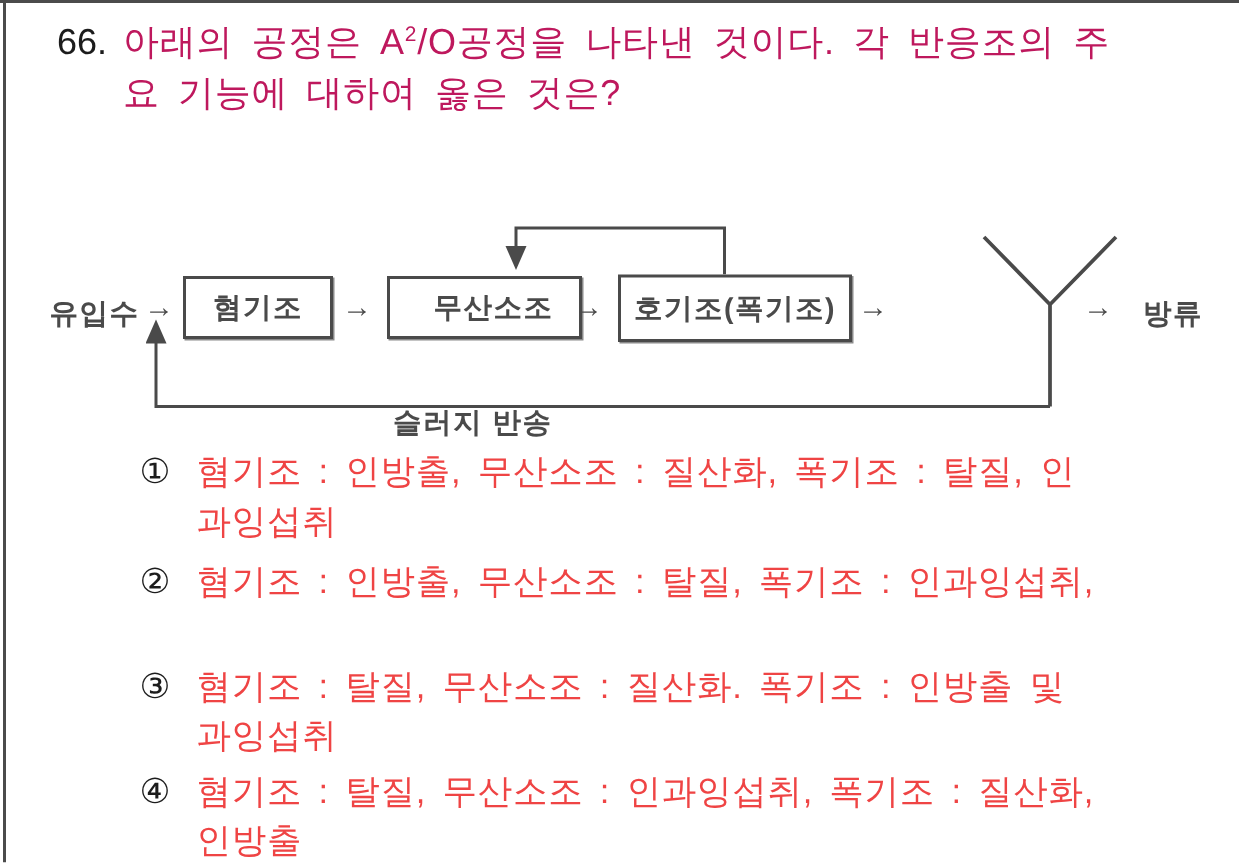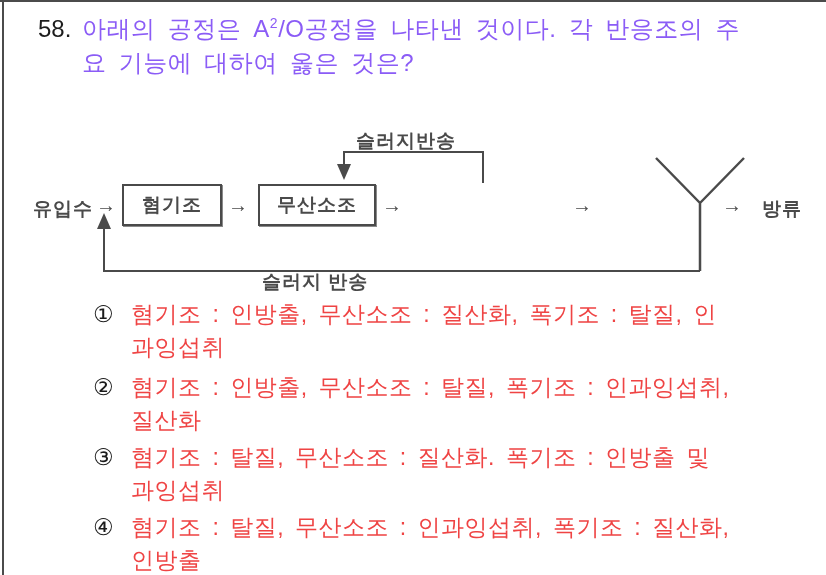--- a/index.html
+++ b/index.html
@@ -7,21 +7,21 @@
     width:826px; height:575px; position:relative; overflow:hidden;
     background:#ffffff;
     font-family:"Liberation Sans","DejaVu Sans",sans-serif;
   }
   .border-top  { position:absolute; left:0; top:0; width:826px; height:2px; background:#4b4b4b; }
   .border-left { position:absolute; left:2px; top:0; width:2px; height:575px; background:#4b4b4b; }
 
   
   .question { position:absolute; left:38px; top:12px; width:770px; display:flex; }
   .q-num  { font-size:24px; color:#1c1c1c; width:44px; flex:none; line-height:34px; }
-  .q-text { font-size:24px; color:#8b5cf6; letter-spacing:0.5px; word-spacing:5px; line-height:34px; }
+  .q-text { font-size:24px; color:#be185d; letter-spacing:0.5px; word-spacing:5px; line-height:34px; }
   .q-text sup { font-size:14px; line-height:0; }
 
   
   .diagram { position:absolute; left:0; top:0; width:826px; height:300px; }
   .diagram svg { position:absolute; left:0; top:0; }
   .dlabel {
     position:absolute; font-size:19px; font-weight:bold; color:#4a4a4a;
     letter-spacing:1px; white-space:nowrap;
   }
   .tank-box {
@@ -37,21 +37,21 @@
   .opt-num  { font-size:23px; color:#1c1c1c; width:38px; flex:none; line-height:33px; }
   .opt-text { font-size:23px; color:#ef4444; letter-spacing:0.5px; word-spacing:4px; line-height:33px; }
 </style>
 </head>
 <body>
 
 <div class="border-top"></div>
 <div class="border-left"></div>
 
 <div class="question">
-  <div class="q-num">58.</div>
+  <div class="q-num">66.</div>
   <div class="q-text">
     <div><span>아래의 공정은 A</span><sup>2</sup><span>/O공정을 나타낸 것이다. 각 반응조의 주</span></div>
     <div>요 기능에 대하여 옳은 것은?</div>
   </div>
 </div>
 
 <div class="diagram">
 
   <svg width="826" height="300" viewBox="0 0 826 300">
     <defs>
@@ -60,52 +60,51 @@
       </marker>
     </defs>
 
     <path d="M 483 183 L 483 152 L 344 152 L 344 177" fill="none" stroke="#4a4a4a" stroke-width="2" marker-end="url(#ah)"></path>
 
     <path d="M 656 158 L 700 203 M 744 158 L 700 203 M 700 203 L 700 271" fill="none" stroke="#4a4a4a" stroke-width="2.5"></path>
 
     <path d="M 700 271 L 104 271 L 104 216" fill="none" stroke="#4a4a4a" stroke-width="2" marker-end="url(#ah)"></path>
   </svg>
 
-  <span class="dlabel" style="left:356px; top:128px;">슬러지반송</span>
 
   <span class="dlabel" style="left:33px; top:196px;">유입수</span>
   <span class="flow-arrow" style="left:96px; top:194px;">→</span>
 
   <div class="tank-box" style="left:122px; top:184px; width:96px; height:38px;">혐기조</div>
   <span class="flow-arrow" style="left:228px; top:194px;">→</span>
 
-  <div class="tank-box" style="left:258px; top:184px; width:114px; height:38px;">무산소조</div>
+  <div class="tank-box" style="left:258px; top:184px; width:114px; height:38px;padding-left:12px;">무산소조</div>
   <span class="flow-arrow" style="left:382px; top:194px;">→</span>
 
+  <div class="tank-box" style="left:412px; top:183px; width:152px; height:41px;">호기조(폭기조)</div>
   <span class="flow-arrow" style="left:572px; top:194px;">→</span>
 
   <span class="flow-arrow" style="left:722px; top:194px;">→</span>
   <span class="dlabel" style="left:762px; top:196px;">방류</span>
 
   <span class="dlabel" style="left:262px; top:242px;margin-top:27px;">슬러지 반송</span>
 </div>
 
 <div class="option" style="top:298px;">
   <div class="opt-num">①</div>
   <div class="opt-text">
     <div>혐기조 : 인방출, 무산소조 : 질산화, 폭기조 : 탈질, 인</div>
     <div>과잉섭취</div>
   </div>
 </div>
 
 <div class="option" style="top:371px;">
   <div class="opt-num">②</div>
   <div class="opt-text">
     <div>혐기조 : 인방출, 무산소조 : 탈질, 폭기조 : 인과잉섭취,</div>
-    <div>질산화</div>
   </div>
 </div>
 
 <div class="option" style="top:441px;">
   <div class="opt-num">③</div>
   <div class="opt-text">
     <div>혐기조 : 탈질, 무산소조 : 질산화. 폭기조 : 인방출 및</div>
     <div>과잉섭취</div>
   </div>
 </div>

